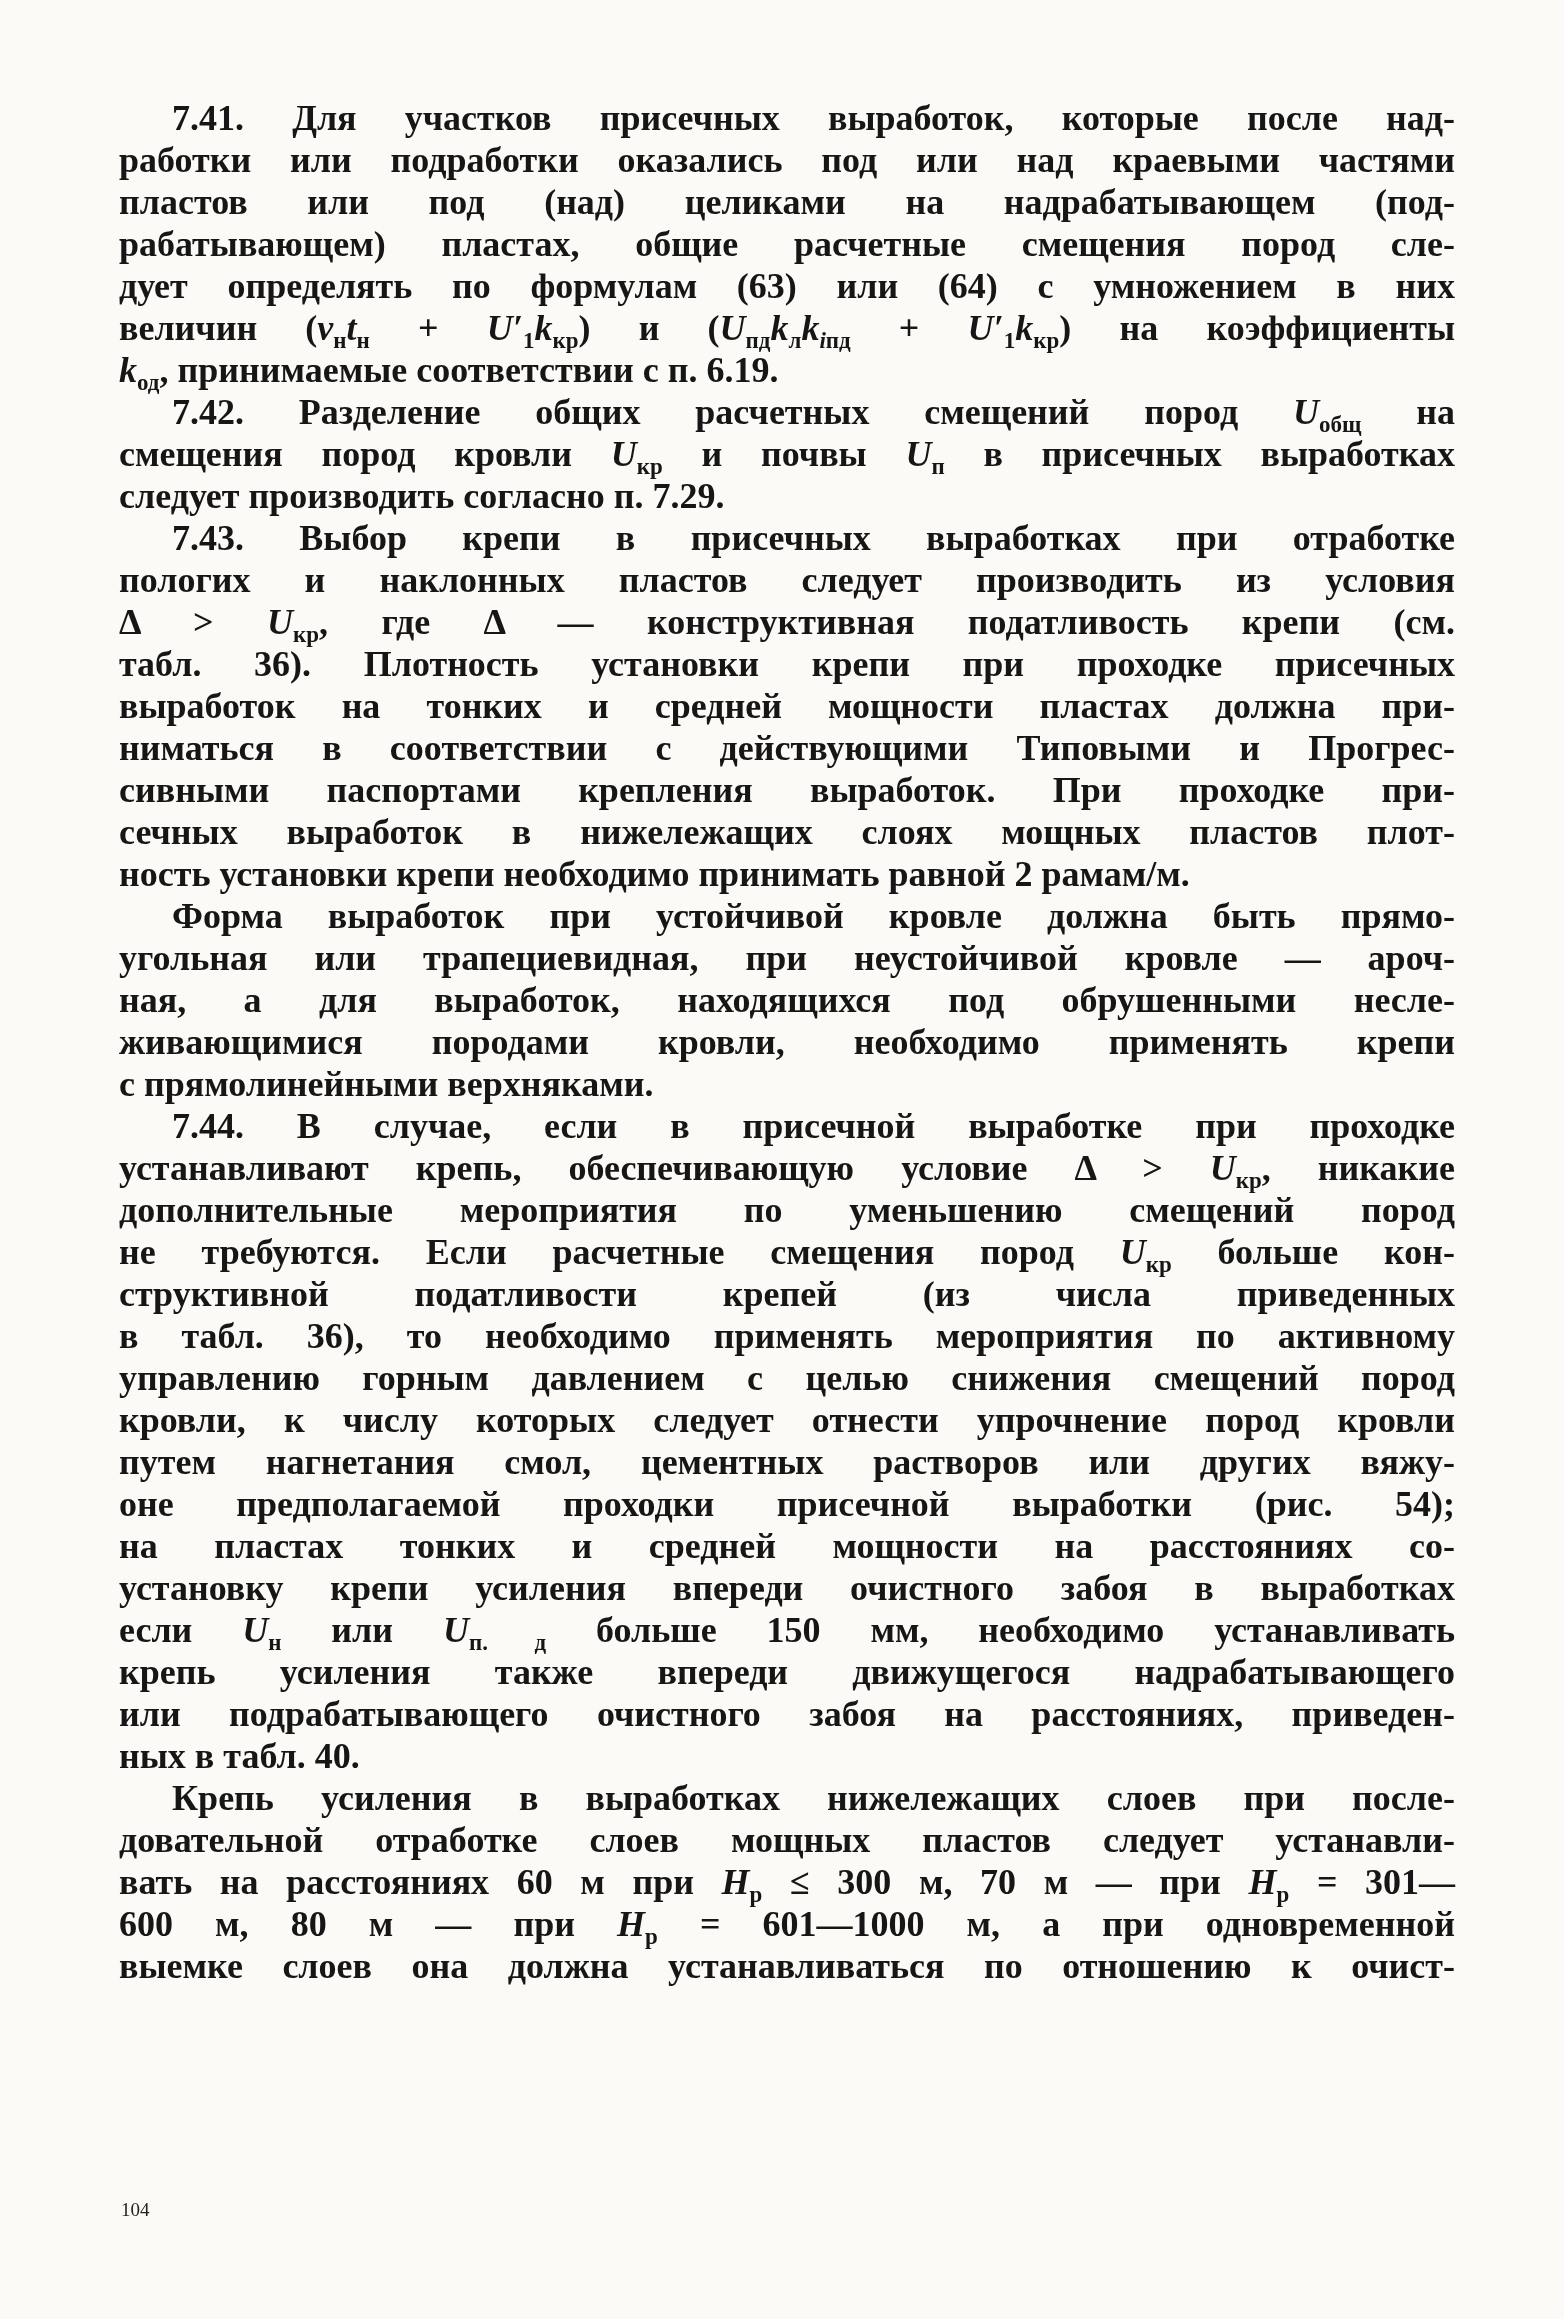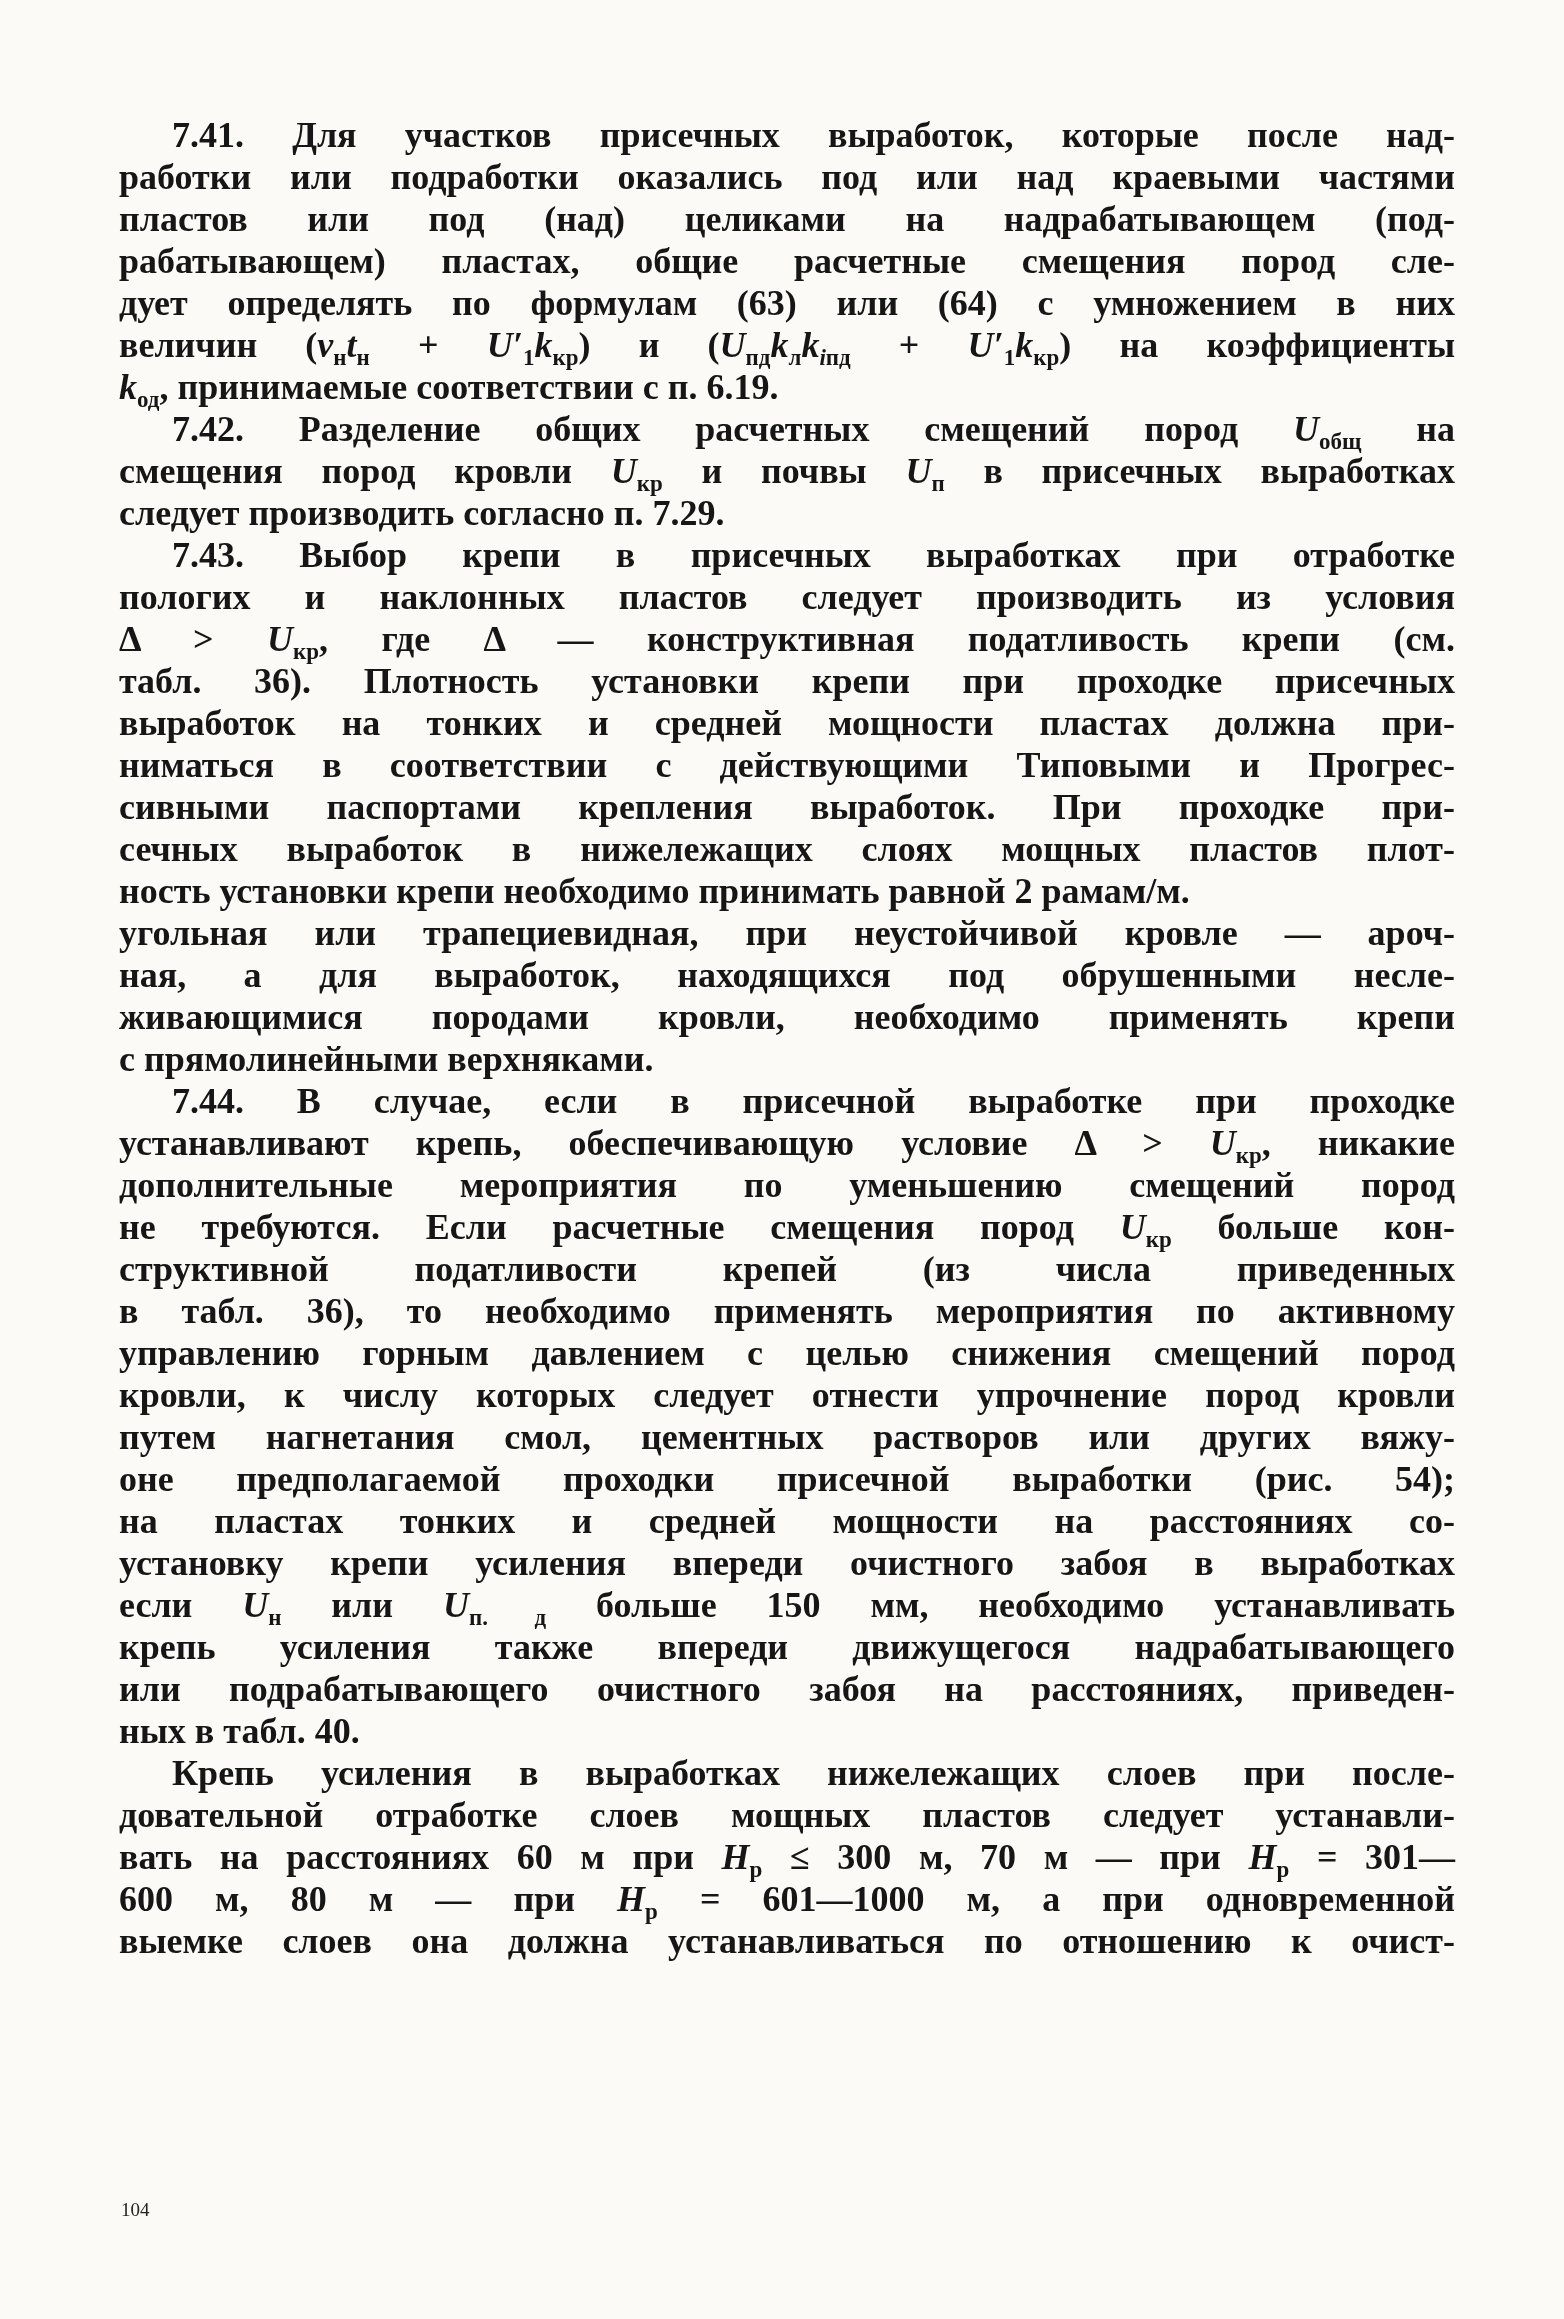--- a/index.html
+++ b/index.html
@@ -36,40 +36,41 @@
   .page-number{
     position:absolute;left:121px;top:2191px;
     color:#222;font-size:19px;font-weight:normal;
     line-height:37px;
   }
 </style>
 </head>
 <body style="background: rgb(251, 250, 247);">
 
 <div class="page">
-  <div class="text-block" style="color: rgb(22, 22, 22); margin-top: 17px;">
+  <div class="text-block" style="color: rgb(22, 22, 22);">
       <div class="line indent"><span>7.41. Для участков присечных выработок, которые после над-</span></div>
       <div class="line"><span>работки или подработки оказались под или над краевыми частями</span></div>
       <div class="line"><span>пластов или под (над) целиками на надрабатывающем (под-</span></div>
       <div class="line"><span>рабатывающем) пластах, общие расчетные смещения пород сле-</span></div>
       <div class="line"><span>дует определять по формулам (63) или (64) с умножением в них</span></div>
       <div class="line"><span>величин (</span><span class="it">v</span><span class="sb">н</span><span class="it">t</span><span class="sb">н</span><span> + </span><span class="it">U′</span><span class="sb">1</span><span class="it">k</span><span class="sb">кр</span><span>) и (</span><span class="it">U</span><span class="sb">пд</span><span class="it">k</span><span class="sb">л</span><span class="it">k</span><span class="it sb">i</span><span class="sb">пд</span><span> + </span><span class="it">U′</span><span class="sb">1</span><span class="it">k</span><span class="sb">кр</span><span>) на коэффициенты</span></div>
       <div class="line end"><span class="it">k</span><span class="sb">од</span><span>, принимаемые  соответствии с п. 6.19.</span></div>
       <div class="line indent"><span>7.42. Разделение общих расчетных смещений пород </span><span class="it">U</span><span class="sb">общ</span><span> на</span></div>
       <div class="line"><span>смещения пород кровли </span><span class="it">U</span><span class="sb">кр</span><span> и почвы </span><span class="it">U</span><span class="sb">п</span><span> в присечных выработках</span></div>
       <div class="line end"><span>следует производить согласно п. 7.29.</span></div>
       <div class="line indent"><span>7.43. Выбор крепи в присечных выработках при отработке</span></div>
       <div class="line"><span>пологих и наклонных пластов следует производить из условия</span></div>
       <div class="line"><span>Δ &gt; </span><span class="it">U</span><span class="sb">кр</span><span>, где Δ — конструктивная податливость крепи (см.</span></div>
       <div class="line"><span>табл. 36). Плотность установки крепи при проходке присечных</span></div>
       <div class="line"><span>выработок на тонких и средней мощности пластах должна при-</span></div>
       <div class="line"><span>ниматься в соответствии с действующими Типовыми и Прогрес-</span></div>
       <div class="line"><span>сивными паспортами крепления выработок. При проходке при-</span></div>
       <div class="line"><span>сечных выработок в нижележащих слоях мощных пластов плот-</span></div>
       <div class="line end"><span>ность установки крепи необходимо принимать равной 2 рамам/м.</span></div>
+      <div class="line indent"><span>Форма выработок при устойчивой кровле должна быть прямо-</span></div>
       <div class="line"><span>угольная или трапециевидная, при неустойчивой кровле — ароч-</span></div>
       <div class="line"><span>ная, а для выработок, находящихся под обрушенными несле-</span></div>
       <div class="line"><span>живающимися породами кровли, необходимо применять крепи</span></div>
       <div class="line end"><span>с прямолинейными верхняками.</span></div>
       <div class="line indent"><span>7.44. В случае, если в присечной выработке при проходке</span></div>
       <div class="line"><span>устанавливают крепь, обеспечивающую условие Δ &gt; </span><span class="it">U</span><span class="sb">кр</span><span>, никакие</span></div>
       <div class="line"><span>дополнительные мероприятия по уменьшению смещений пород</span></div>
       <div class="line"><span>не требуются. Если расчетные смещения пород </span><span class="it">U</span><span class="sb">кр</span><span> больше кон-</span></div>
       <div class="line"><span>структивной податливости крепей (из числа приведенных</span></div>
       <div class="line"><span>в табл. 36), то необходимо применять мероприятия по активному</span></div>

